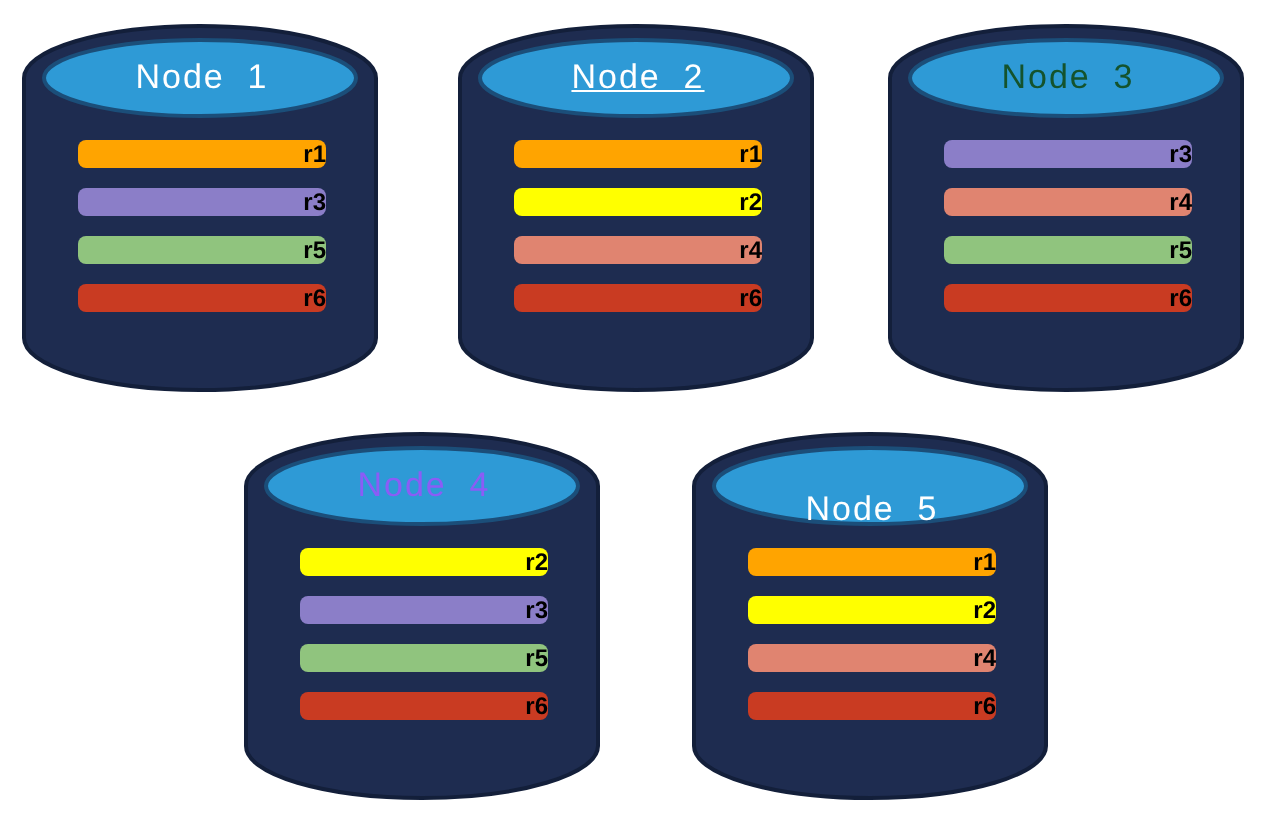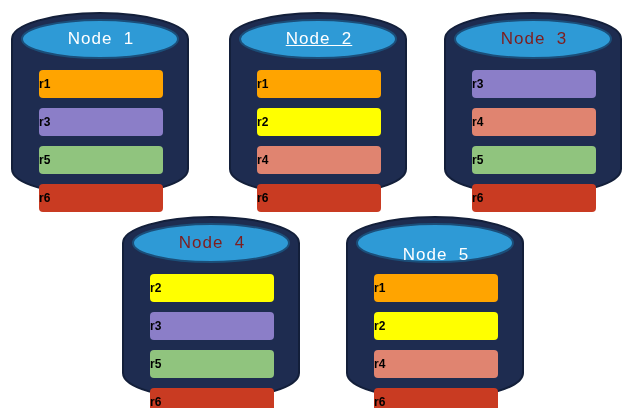--- a/index.html
+++ b/index.html
@@ -45,25 +45,25 @@
   .bars {
     position: absolute;
     left: 28px;
     top: 60px;
     width: 124px;
     display: flex;
     flex-direction: column;
     gap: 10px;
   }
   .bar {
-    height: 28px;
+    height: 14px;
     border-radius: 4px;
     display: flex;
     align-items: center;
-    justify-content: flex-start;
+    justify-content: flex-end;
     font-size: 12px;
     font-weight: bold;
     line-height: 14px;
   }
 </style>
 </head>
 <body>
 
 <div class="canvas" style="background: rgb(255, 255, 255);">
     <div class="node">
@@ -106,42 +106,42 @@
         <div class="bar" style="background: rgb(201, 59, 34); color: rgb(0, 0, 0);">
           <span>r6</span>
         </div>
       </div>
   </div>
     <div class="node">
     <svg viewBox="0 0 178 186">
       <path d="M 1 29 A 88 26 0 0 1 177 29 L 177 159 A 88 26 0 0 1 1 159 Z" stroke-width="2" fill="#1e2c50" stroke="#131f3a"></path>
       <ellipse cx="89" cy="29" rx="78" ry="19" stroke-width="2" fill="#2e9ad6" stroke="#1b4e79"></ellipse>
     </svg>
-    <div class="title" style="color: #7f1d1d;">Node  3</div>
+    <div class="title" style="color: #14532d;">Node  3</div>
     <div class="bars">
         <div class="bar" style="background: rgb(139, 126, 200); color: rgb(0, 0, 0);">
           <span>r3</span>
         </div>
         <div class="bar" style="background: rgb(224, 132, 112); color: rgb(0, 0, 0);">
           <span>r4</span>
         </div>
         <div class="bar" style="background: rgb(144, 196, 126); color: rgb(0, 0, 0);">
           <span>r5</span>
         </div>
         <div class="bar" style="background: rgb(201, 59, 34); color: rgb(0, 0, 0);">
           <span>r6</span>
         </div>
       </div>
   </div>
     <div class="node">
     <svg viewBox="0 0 178 186">
       <path d="M 1 29 A 88 26 0 0 1 177 29 L 177 159 A 88 26 0 0 1 1 159 Z" stroke-width="2" fill="#1e2c50" stroke="#131f3a"></path>
       <ellipse cx="89" cy="29" rx="78" ry="19" stroke-width="2" fill="#2e9ad6" stroke="#1b4e79"></ellipse>
     </svg>
-    <div class="title" style="color: #7f1d1d;">Node  4</div>
+    <div class="title" style="color: #8b5cf6;">Node  4</div>
     <div class="bars">
         <div class="bar" style="background: rgb(255, 255, 0); color: rgb(0, 0, 0);">
           <span>r2</span>
         </div>
         <div class="bar" style="background: rgb(139, 126, 200); color: rgb(0, 0, 0);">
           <span>r3</span>
         </div>
         <div class="bar" style="background: rgb(144, 196, 126); color: rgb(0, 0, 0);">
           <span>r5</span>
         </div>

